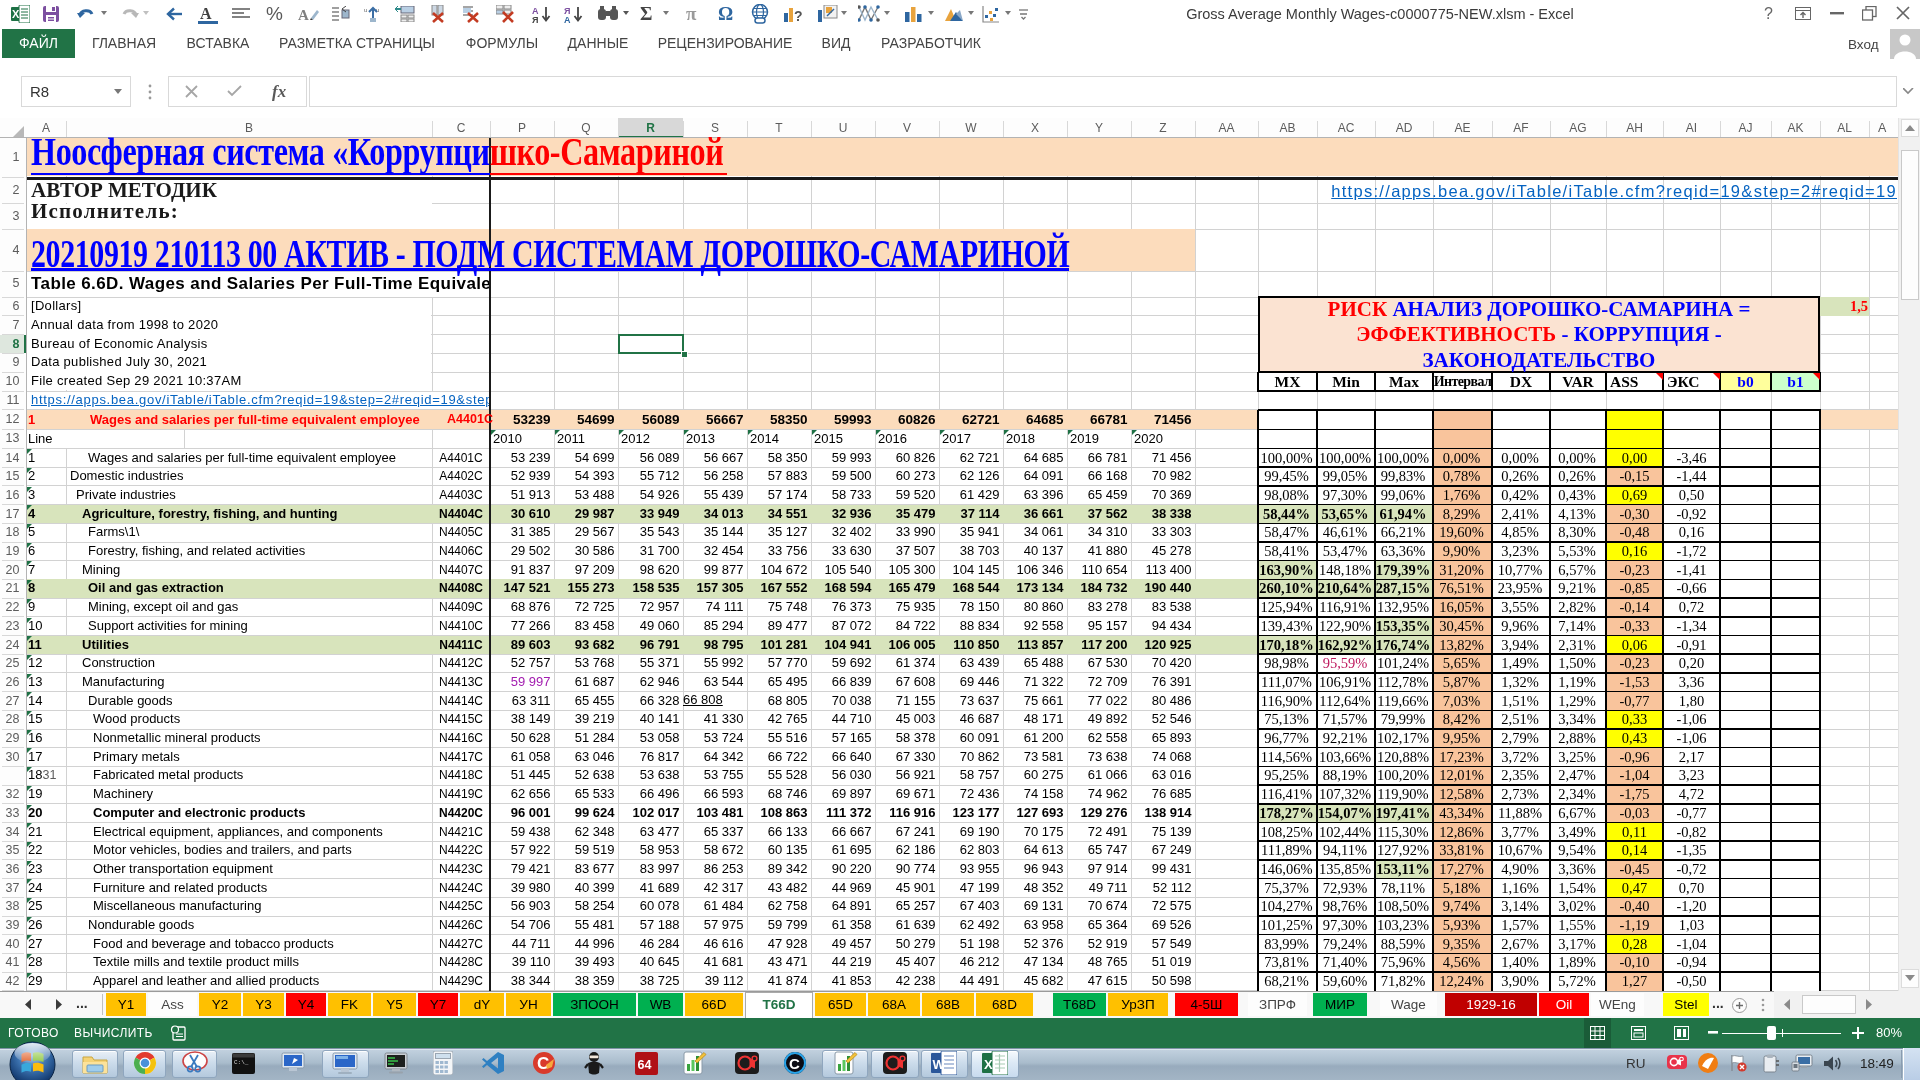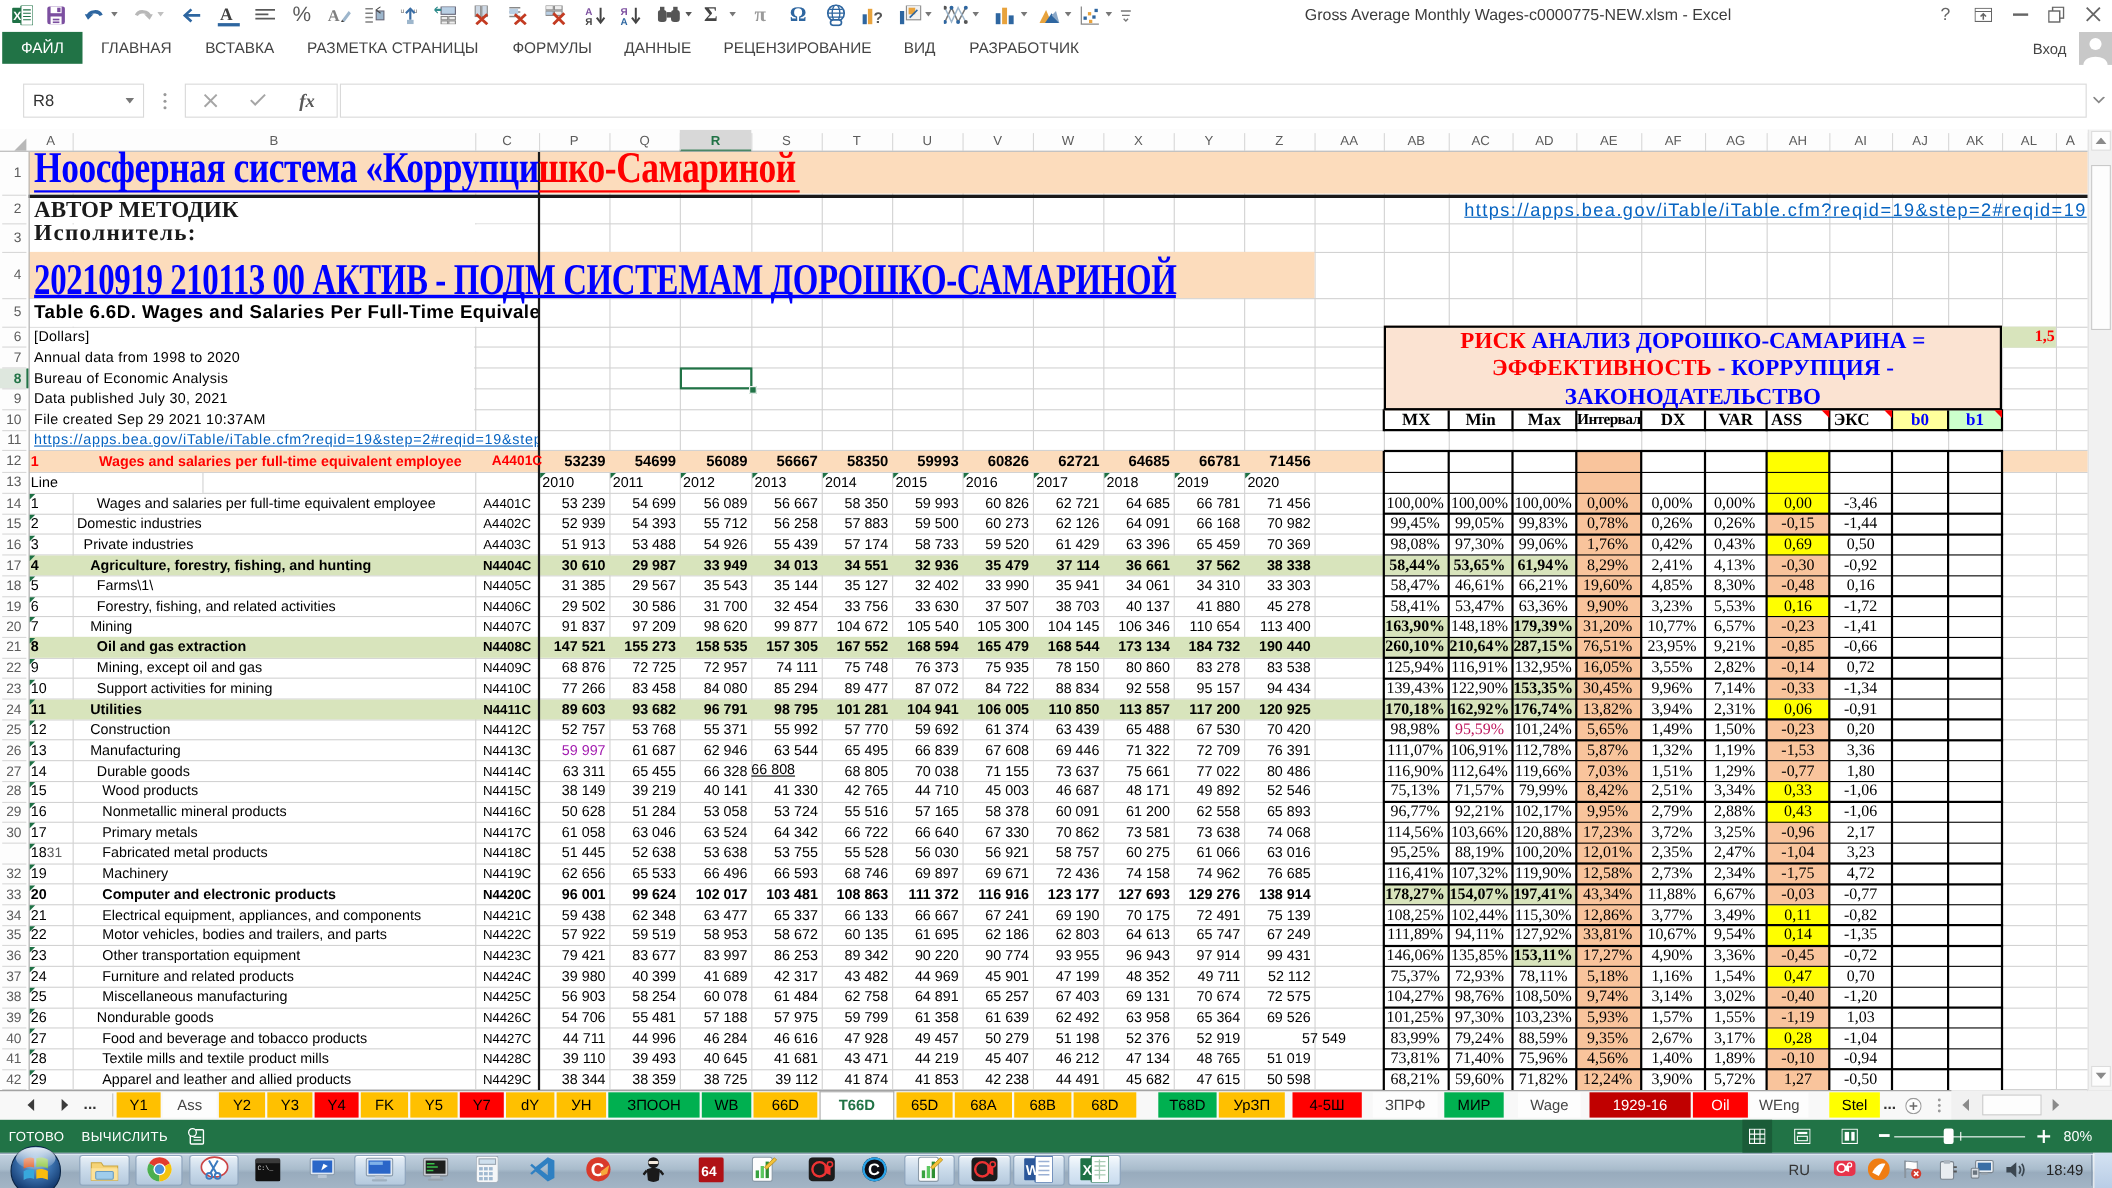--- a/index.html
+++ b/index.html
@@ -610,21 +610,21 @@
 <div style="left:1492.0px;top:598.1px;width:56.0px;height:18.7px;text-align:center;font:14.5px 'Liberation Serif',serif;color:#000;line-height:18.7px;">3,55%</div>
 <div style="left:1550.0px;top:598.1px;width:54.0px;height:18.7px;text-align:center;font:14.5px 'Liberation Serif',serif;color:#000;line-height:18.7px;">2,82%</div>
 <div style="left:1606.0px;top:598.1px;width:57.0px;height:18.7px;text-align:center;white-space:nowrap;font:14.5px 'Liberation Serif',serif;color:#000;line-height:18.7px;">-0,14</div>
 <div style="left:1663.0px;top:598.1px;width:57.0px;height:18.7px;text-align:center;white-space:nowrap;font:14.5px 'Liberation Serif',serif;color:#000;line-height:18.7px;">0,72</div>
 <div style="left:26.7px;top:617.5px;width:0;height:0;border-top:5.5px solid #1e7145;border-right:5.5px solid transparent;"></div>
 <div style="left:28.0px;top:616.8px;height:18.7px;white-space:nowrap;font:13px 'Liberation Sans',sans-serif;color:#000;line-height:18.7px;">10</div>
 <div style="left:88.0px;top:616.8px;height:18.7px;white-space:nowrap;font:13px 'Liberation Sans',sans-serif;color:#000;line-height:18.7px;">Support activities for mining</div>
 <div style="left:432.0px;top:616.8px;width:58.0px;height:18.7px;text-align:center;white-space:nowrap;font:12px 'Liberation Sans',sans-serif;color:#000;line-height:18.7px;">N4410C</div>
 <div style="left:490.0px;top:616.8px;width:60.5px;height:18.7px;text-align:right;font:13px 'Liberation Sans',sans-serif;color:#000;line-height:18.7px;">77 266</div>
 <div style="left:554.0px;top:616.8px;width:60.5px;height:18.7px;text-align:right;font:13px 'Liberation Sans',sans-serif;color:#000;line-height:18.7px;">83 458</div>
-<div style="left:618.0px;top:616.8px;width:61.5px;height:18.7px;text-align:right;font:13px 'Liberation Sans',sans-serif;color:#000;line-height:18.7px;">84 080</div>
+<div style="left:618.0px;top:616.8px;width:61.5px;height:18.7px;text-align:right;font:13px 'Liberation Sans',sans-serif;color:#000;line-height:18.7px;">49 060</div>
 <div style="left:683.0px;top:616.8px;width:60.5px;height:18.7px;text-align:right;font:13px 'Liberation Sans',sans-serif;color:#000;line-height:18.7px;">85 294</div>
 <div style="left:747.0px;top:616.8px;width:60.5px;height:18.7px;text-align:right;font:13px 'Liberation Sans',sans-serif;color:#000;line-height:18.7px;">89 477</div>
 <div style="left:811.0px;top:616.8px;width:60.5px;height:18.7px;text-align:right;font:13px 'Liberation Sans',sans-serif;color:#000;line-height:18.7px;">87 072</div>
 <div style="left:875.0px;top:616.8px;width:60.5px;height:18.7px;text-align:right;font:13px 'Liberation Sans',sans-serif;color:#000;line-height:18.7px;">84 722</div>
 <div style="left:939.0px;top:616.8px;width:60.5px;height:18.7px;text-align:right;font:13px 'Liberation Sans',sans-serif;color:#000;line-height:18.7px;">88 834</div>
 <div style="left:1003.0px;top:616.8px;width:60.5px;height:18.7px;text-align:right;font:13px 'Liberation Sans',sans-serif;color:#000;line-height:18.7px;">92 558</div>
 <div style="left:1067.0px;top:616.8px;width:60.5px;height:18.7px;text-align:right;font:13px 'Liberation Sans',sans-serif;color:#000;line-height:18.7px;">95 157</div>
 <div style="left:1131.0px;top:616.8px;width:60.5px;height:18.7px;text-align:right;font:13px 'Liberation Sans',sans-serif;color:#000;line-height:18.7px;">94 434</div>
 <div style="left:1258.0px;top:616.8px;width:57.0px;height:18.7px;text-align:center;font:14.5px 'Liberation Serif',serif;color:#000;line-height:18.7px;">139,43%</div>
 <div style="left:1317.0px;top:616.8px;width:56.0px;height:18.7px;text-align:center;font:14.5px 'Liberation Serif',serif;color:#000;line-height:18.7px;">122,90%</div>
@@ -771,21 +771,21 @@
 <div style="left:1492.0px;top:729.0px;width:56.0px;height:18.7px;text-align:center;font:14.5px 'Liberation Serif',serif;color:#000;line-height:18.7px;">2,79%</div>
 <div style="left:1550.0px;top:729.0px;width:54.0px;height:18.7px;text-align:center;font:14.5px 'Liberation Serif',serif;color:#000;line-height:18.7px;">2,88%</div>
 <div style="left:1606.0px;top:729.0px;width:57.0px;height:18.7px;text-align:center;white-space:nowrap;font:14.5px 'Liberation Serif',serif;color:#000;line-height:18.7px;">0,43</div>
 <div style="left:1663.0px;top:729.0px;width:57.0px;height:18.7px;text-align:center;white-space:nowrap;font:14.5px 'Liberation Serif',serif;color:#000;line-height:18.7px;">-1,06</div>
 <div style="left:26.7px;top:748.4px;width:0;height:0;border-top:5.5px solid #1e7145;border-right:5.5px solid transparent;"></div>
 <div style="left:28.0px;top:747.7px;height:18.7px;white-space:nowrap;font:13px 'Liberation Sans',sans-serif;color:#000;line-height:18.7px;">17</div>
 <div style="left:93.0px;top:747.7px;height:18.7px;white-space:nowrap;font:13px 'Liberation Sans',sans-serif;color:#000;line-height:18.7px;">Primary metals</div>
 <div style="left:432.0px;top:747.7px;width:58.0px;height:18.7px;text-align:center;white-space:nowrap;font:12px 'Liberation Sans',sans-serif;color:#000;line-height:18.7px;">N4417C</div>
 <div style="left:490.0px;top:747.7px;width:60.5px;height:18.7px;text-align:right;font:13px 'Liberation Sans',sans-serif;color:#000;line-height:18.7px;">61 058</div>
 <div style="left:554.0px;top:747.7px;width:60.5px;height:18.7px;text-align:right;font:13px 'Liberation Sans',sans-serif;color:#000;line-height:18.7px;">63 046</div>
-<div style="left:618.0px;top:747.7px;width:61.5px;height:18.7px;text-align:right;font:13px 'Liberation Sans',sans-serif;color:#000;line-height:18.7px;">63 524</div>
+<div style="left:618.0px;top:747.7px;width:61.5px;height:18.7px;text-align:right;font:13px 'Liberation Sans',sans-serif;color:#000;line-height:18.7px;">76 817</div>
 <div style="left:683.0px;top:747.7px;width:60.5px;height:18.7px;text-align:right;font:13px 'Liberation Sans',sans-serif;color:#000;line-height:18.7px;">64 342</div>
 <div style="left:747.0px;top:747.7px;width:60.5px;height:18.7px;text-align:right;font:13px 'Liberation Sans',sans-serif;color:#000;line-height:18.7px;">66 722</div>
 <div style="left:811.0px;top:747.7px;width:60.5px;height:18.7px;text-align:right;font:13px 'Liberation Sans',sans-serif;color:#000;line-height:18.7px;">66 640</div>
 <div style="left:875.0px;top:747.7px;width:60.5px;height:18.7px;text-align:right;font:13px 'Liberation Sans',sans-serif;color:#000;line-height:18.7px;">67 330</div>
 <div style="left:939.0px;top:747.7px;width:60.5px;height:18.7px;text-align:right;font:13px 'Liberation Sans',sans-serif;color:#000;line-height:18.7px;">70 862</div>
 <div style="left:1003.0px;top:747.7px;width:60.5px;height:18.7px;text-align:right;font:13px 'Liberation Sans',sans-serif;color:#000;line-height:18.7px;">73 581</div>
 <div style="left:1067.0px;top:747.7px;width:60.5px;height:18.7px;text-align:right;font:13px 'Liberation Sans',sans-serif;color:#000;line-height:18.7px;">73 638</div>
 <div style="left:1131.0px;top:747.7px;width:60.5px;height:18.7px;text-align:right;font:13px 'Liberation Sans',sans-serif;color:#000;line-height:18.7px;">74 068</div>
 <div style="left:1258.0px;top:747.7px;width:57.0px;height:18.7px;text-align:center;font:14.5px 'Liberation Serif',serif;color:#000;line-height:18.7px;">114,56%</div>
 <div style="left:1317.0px;top:747.7px;width:56.0px;height:18.7px;text-align:center;font:14.5px 'Liberation Serif',serif;color:#000;line-height:18.7px;">103,66%</div>
@@ -1009,21 +1009,21 @@
 <div style="left:490.0px;top:934.7px;width:60.5px;height:18.7px;text-align:right;font:13px 'Liberation Sans',sans-serif;color:#000;line-height:18.7px;">44 711</div>
 <div style="left:554.0px;top:934.7px;width:60.5px;height:18.7px;text-align:right;font:13px 'Liberation Sans',sans-serif;color:#000;line-height:18.7px;">44 996</div>
 <div style="left:618.0px;top:934.7px;width:61.5px;height:18.7px;text-align:right;font:13px 'Liberation Sans',sans-serif;color:#000;line-height:18.7px;">46 284</div>
 <div style="left:683.0px;top:934.7px;width:60.5px;height:18.7px;text-align:right;font:13px 'Liberation Sans',sans-serif;color:#000;line-height:18.7px;">46 616</div>
 <div style="left:747.0px;top:934.7px;width:60.5px;height:18.7px;text-align:right;font:13px 'Liberation Sans',sans-serif;color:#000;line-height:18.7px;">47 928</div>
 <div style="left:811.0px;top:934.7px;width:60.5px;height:18.7px;text-align:right;font:13px 'Liberation Sans',sans-serif;color:#000;line-height:18.7px;">49 457</div>
 <div style="left:875.0px;top:934.7px;width:60.5px;height:18.7px;text-align:right;font:13px 'Liberation Sans',sans-serif;color:#000;line-height:18.7px;">50 279</div>
 <div style="left:939.0px;top:934.7px;width:60.5px;height:18.7px;text-align:right;font:13px 'Liberation Sans',sans-serif;color:#000;line-height:18.7px;">51 198</div>
 <div style="left:1003.0px;top:934.7px;width:60.5px;height:18.7px;text-align:right;font:13px 'Liberation Sans',sans-serif;color:#000;line-height:18.7px;">52 376</div>
 <div style="left:1067.0px;top:934.7px;width:60.5px;height:18.7px;text-align:right;font:13px 'Liberation Sans',sans-serif;color:#000;line-height:18.7px;">52 919</div>
-<div style="left:1131.0px;top:934.7px;width:60.5px;height:18.7px;text-align:right;font:13px 'Liberation Sans',sans-serif;color:#000;line-height:18.7px;padding-left:32px;">57 549</div>
+<div style="left:1131.0px;top:934.7px;width:60.5px;height:18.7px;text-align:right;font:13px 'Liberation Sans',sans-serif;color:#000;line-height:18.7px;">57 549</div>
 <div style="left:1258.0px;top:934.7px;width:57.0px;height:18.7px;text-align:center;font:14.5px 'Liberation Serif',serif;color:#000;line-height:18.7px;">83,99%</div>
 <div style="left:1317.0px;top:934.7px;width:56.0px;height:18.7px;text-align:center;font:14.5px 'Liberation Serif',serif;color:#000;line-height:18.7px;">79,24%</div>
 <div style="left:1375.0px;top:934.7px;width:56.0px;height:18.7px;text-align:center;font:14.5px 'Liberation Serif',serif;color:#000;line-height:18.7px;">88,59%</div>
 <div style="left:1433.0px;top:934.7px;width:57.0px;height:18.7px;text-align:center;font:14.5px 'Liberation Serif',serif;color:#000;line-height:18.7px;">9,35%</div>
 <div style="left:1492.0px;top:934.7px;width:56.0px;height:18.7px;text-align:center;font:14.5px 'Liberation Serif',serif;color:#000;line-height:18.7px;">2,67%</div>
 <div style="left:1550.0px;top:934.7px;width:54.0px;height:18.7px;text-align:center;font:14.5px 'Liberation Serif',serif;color:#000;line-height:18.7px;">3,17%</div>
 <div style="left:1606.0px;top:934.7px;width:57.0px;height:18.7px;text-align:center;white-space:nowrap;font:14.5px 'Liberation Serif',serif;color:#000;line-height:18.7px;">0,28</div>
 <div style="left:1663.0px;top:934.7px;width:57.0px;height:18.7px;text-align:center;white-space:nowrap;font:14.5px 'Liberation Serif',serif;color:#000;line-height:18.7px;">-1,04</div>
 <div style="left:26.7px;top:954.1px;width:0;height:0;border-top:5.5px solid #1e7145;border-right:5.5px solid transparent;"></div>
 <div style="left:28.0px;top:953.4px;height:18.7px;white-space:nowrap;font:13px 'Liberation Sans',sans-serif;color:#000;line-height:18.7px;">28</div>

